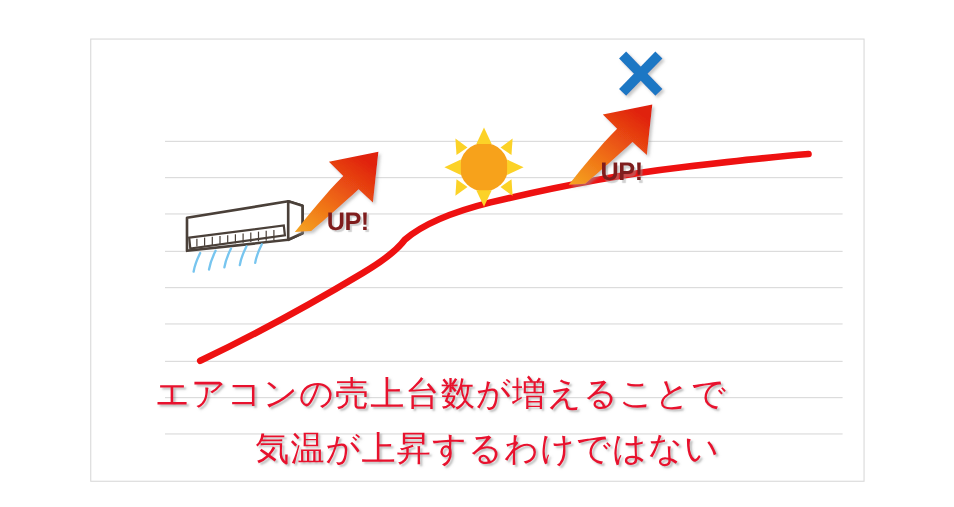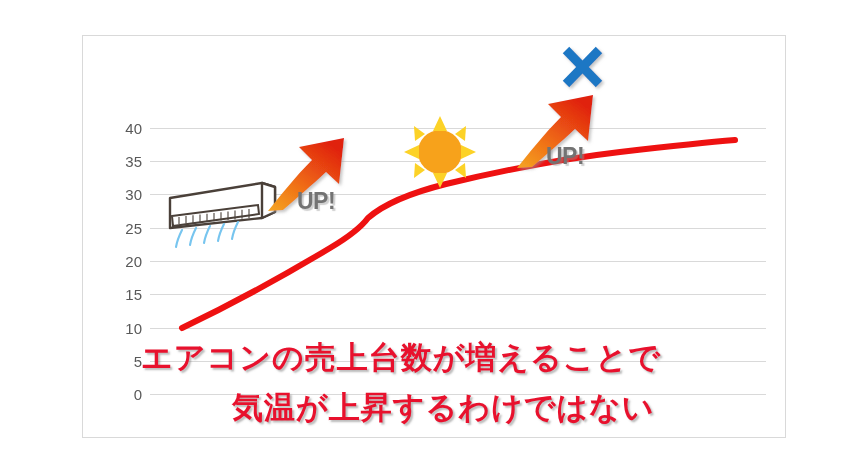--- a/index.html
+++ b/index.html
@@ -77,34 +77,34 @@
     width: 867px;
     height: 461px;
     pointer-events: none;
   }
 
   
   .up-label {
     position: absolute;
     font-size: 23px;
     font-weight: bold;
-    color: #737373;
+    color: #7f1d1d;
     font-family: "Liberation Sans", sans-serif;
     letter-spacing: -0.5px;
     text-shadow: 2px 2px 1px rgba(150,150,150,0.45);
     white-space: nowrap;
   }
   #up-label-1 { left: 297px; top: 188px; }
   #up-label-2 { left: 546px; top: 143px; }
 
   .jp-line {
     position: absolute;
     color: #e8112d;
     font-family: "DejaVu Sans", sans-serif;
-    font-weight: bold;
+    font-weight: normal;
     font-size: 31px;
     white-space: nowrap;
     text-shadow: 2px 2px 2px rgba(120,120,120,0.5);
     letter-spacing: 1px;
   }
   #jp-line-1 { left: 141px; top: 337px; }
   #jp-line-2 { left: 190px; top: 387px; margin-left: 42px; }
 </style>
 </head>
 <body>
@@ -118,31 +118,20 @@
     <div class="gridline" style="top:33px;"></div>
     <div class="gridline" style="top:66px;"></div>
     <div class="gridline" style="top:100px;"></div>
     <div class="gridline" style="top:133px;"></div>
     <div class="gridline" style="top:166px;"></div>
     <div class="gridline" style="top:200px;"></div>
     <div class="gridline" style="top:233px;"></div>
     <div class="gridline" style="top:266px;"></div>
   </div>
 
-  <div class="ytick-layer">
-    <div class="ytick" style="top:0px;">40</div>
-    <div class="ytick" style="top:33px;">35</div>
-    <div class="ytick" style="top:66px;">30</div>
-    <div class="ytick" style="top:100px;">25</div>
-    <div class="ytick" style="top:133px;">20</div>
-    <div class="ytick" style="top:166px;">15</div>
-    <div class="ytick" style="top:200px;">10</div>
-    <div class="ytick" style="top:233px;">5</div>
-    <div class="ytick" style="top:266px;">0</div>
-  </div>
 
   <svg class="overlay" viewBox="0 0 867 461">
     <defs>
       <linearGradient id="arrowGrad" x1="0" y1="1" x2="0.75" y2="0">
         <stop offset="0%" stop-color="#f5a623"></stop>
         <stop offset="45%" stop-color="#ef6a14"></stop>
         <stop offset="100%" stop-color="#e0200f"></stop>
       </linearGradient>
       <filter id="softShadow" x="-30%" y="-30%" width="170%" height="170%">
         <feDropShadow dx="2" dy="2" stdDeviation="1.4" flood-color="#999999" flood-opacity="0.55"></feDropShadow>

